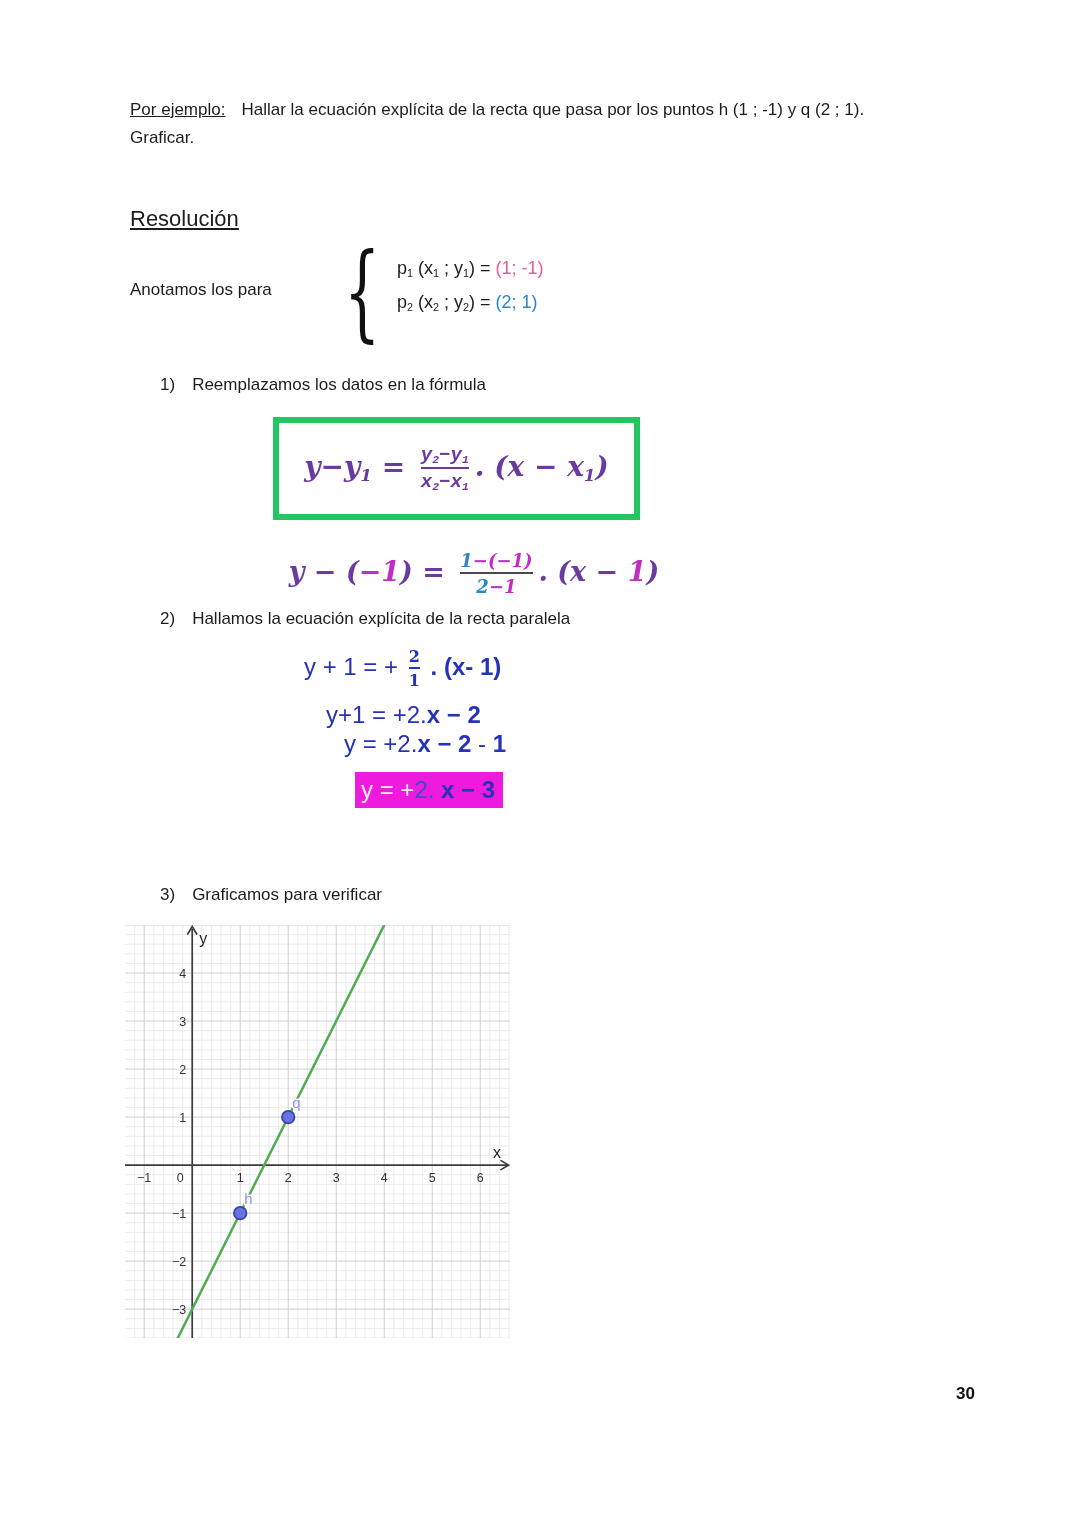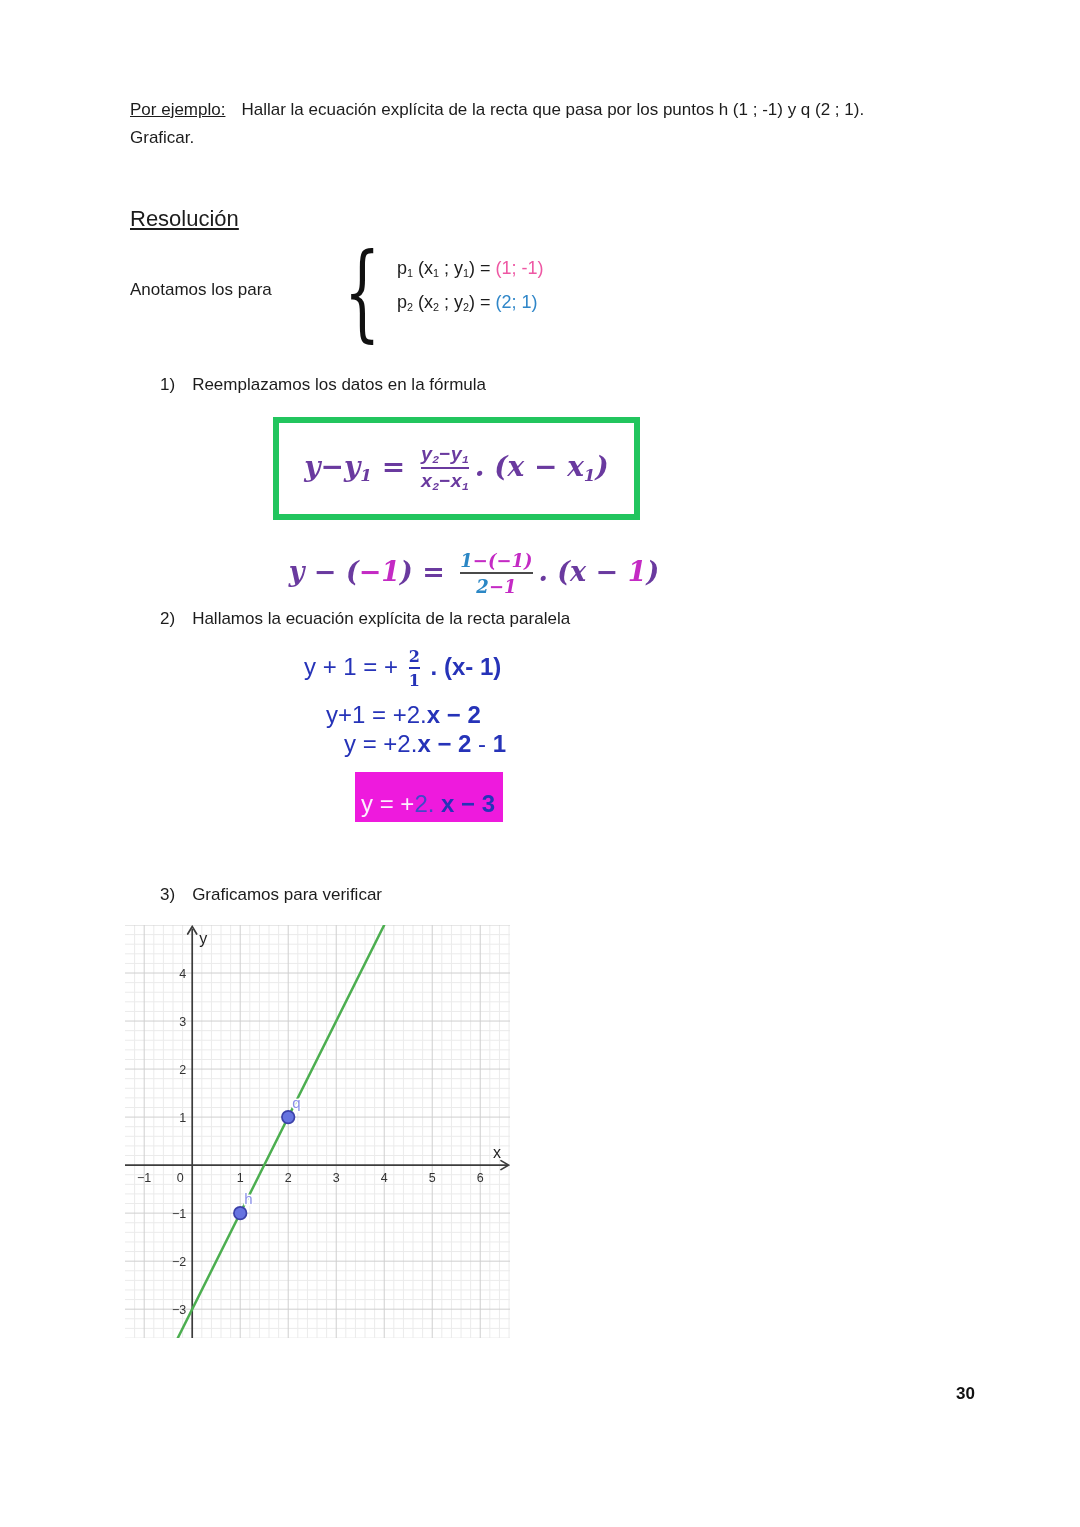--- a/index.html
+++ b/index.html
@@ -58,21 +58,21 @@
   
   .beq { color:#2633b8; font-size:24px; }
   #eq1 .frac { font-size:16px; font-family:"DejaVu Serif", serif; font-weight:bold; margin:0 4px; }
   #eq1 .bar { background:#2633b8; height:2px; }
   #eq1 { left:304px; top:647px; }
   #eq2 { left:326px; top:701px; }
   #eq3 { left:344px; top:730px; }
   .b { font-weight:bold; }
 
   #result {
-    left:355px; top:772px; background:#ee1add; padding:18px 8px 4px 6px;
+    left:355px; top:772px; background:#ee1add; padding:4px 8px 4px 6px;
     font-size:24px;
   }
   #result .w { color:#fdeefe; }
   #result .m { color:#4348c8; }
   #result .s { color:#2633b8; font-weight:bold; }
 
   #graph { left:125px; top:925px; width:385px; height:413px; }
   #graph svg { display:block; }
 
   #pageno { left:956px; top:1384px; font-size:17px; font-weight:bold; color:#111; }

